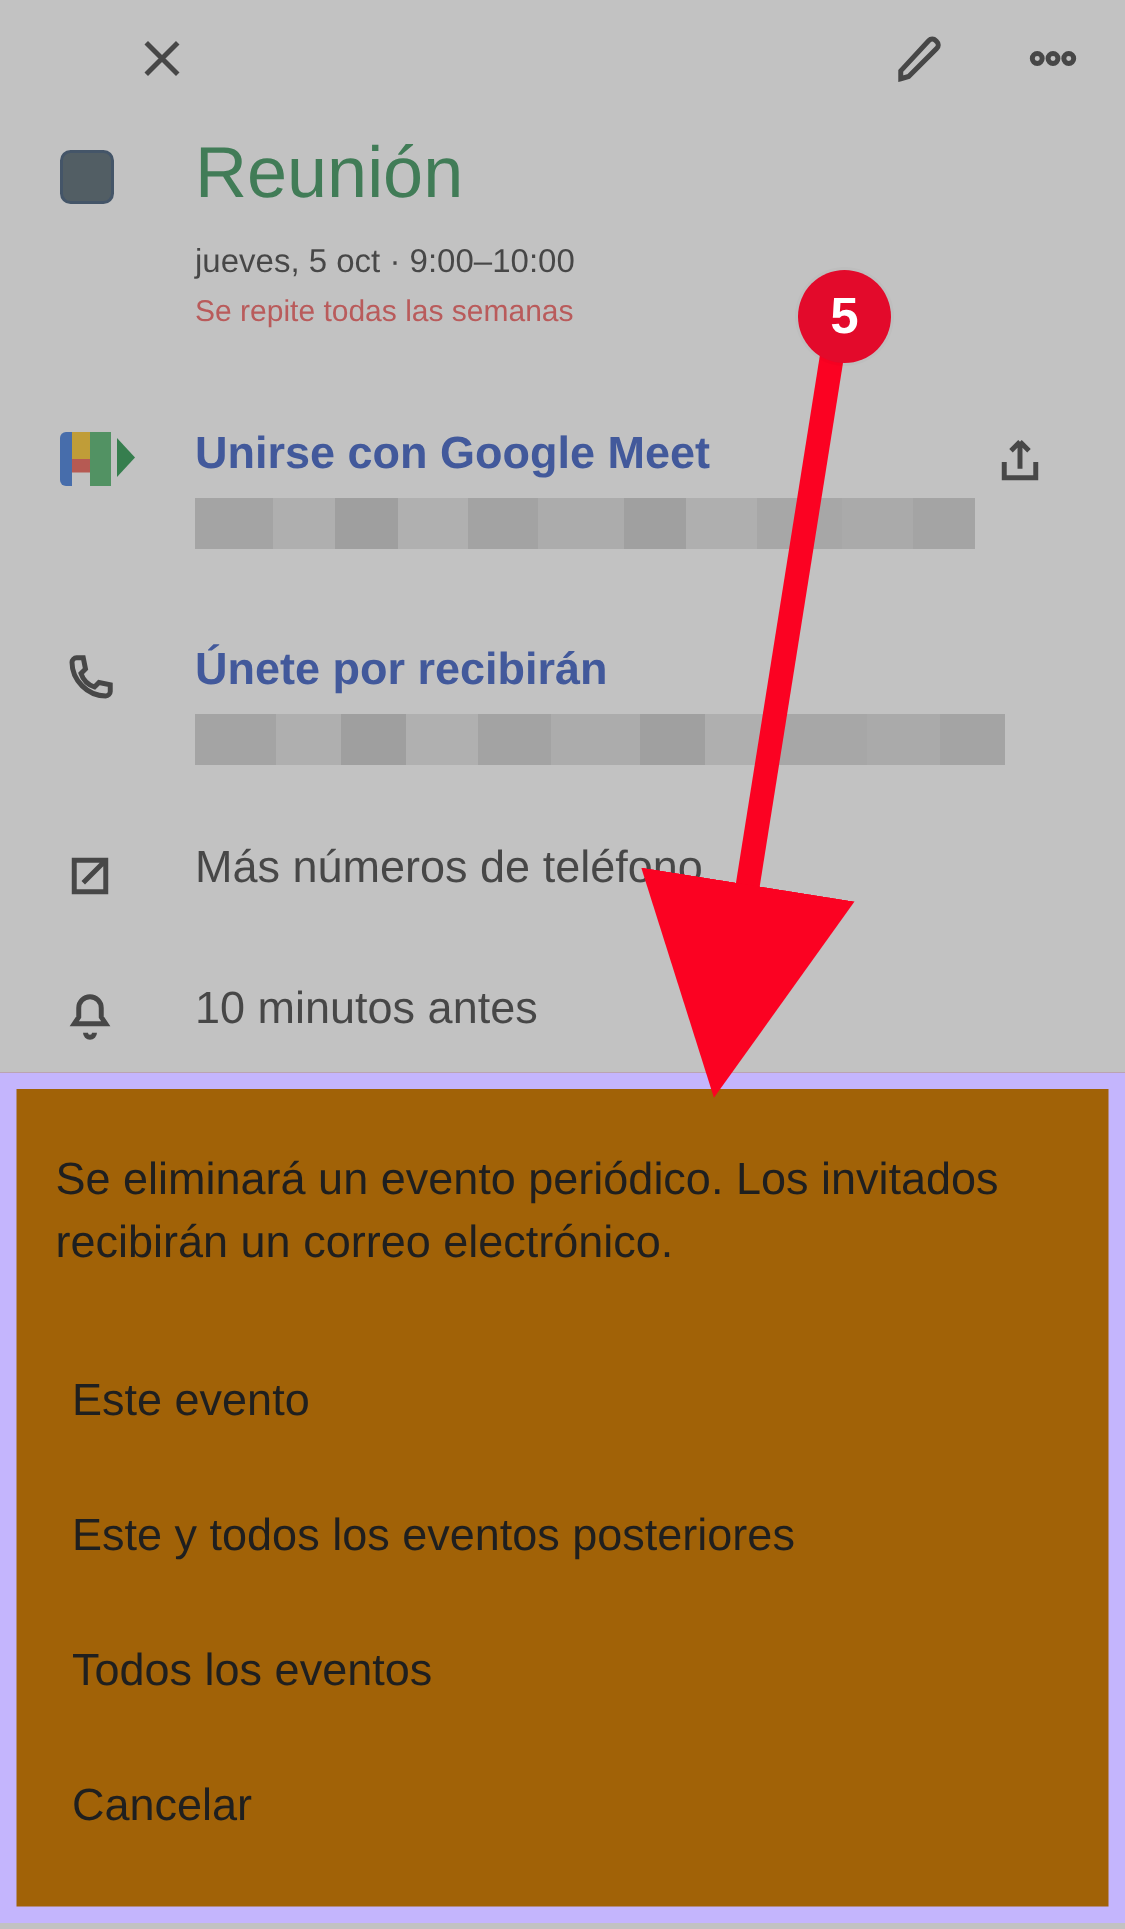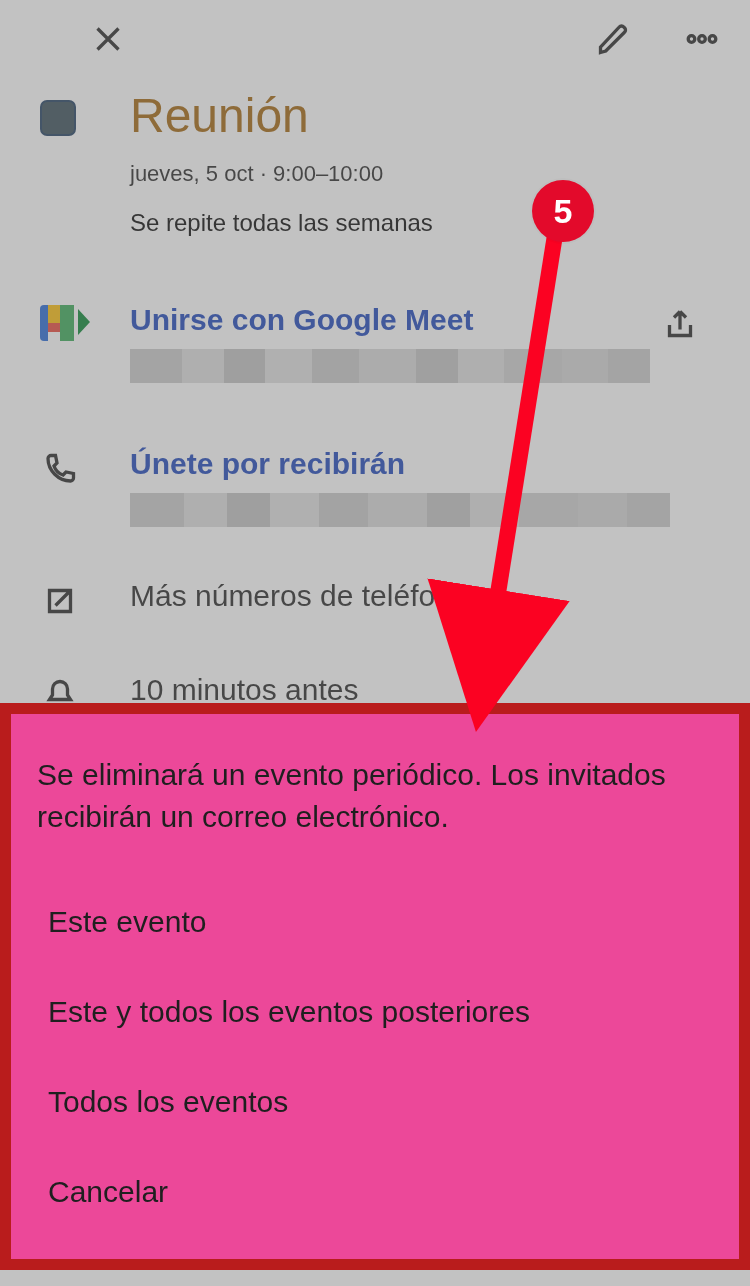--- a/index.html
+++ b/index.html
@@ -34,23 +34,23 @@
     .event-header {
       display:flex; align-items:flex-start;
       padding: 12px 40px 2px 40px;
     }
     .color-chip {
       width: 36px; height: 36px; border-radius: 7px;
       background: #344955; border:2px solid #1b3a5c;
       margin-top: 10px;
     }
     .eh-text { margin-left: 54px; }
-    .event-title { font-size: 48px; letter-spacing:0; color:#a16207; font-weight:400; line-height:1.1; }
+    .event-title { font-size: 48px; letter-spacing:0; color:#15803d; font-weight:400; line-height:1.1; }
     .event-date  { font-size: 22px; color:#1f1f1f; margin-top:18px; }
-    .event-repeat{ font-size: 24px; color:#000000; margin-top:22px; }
+    .event-repeat{ font-size: 20px; color:#ef4444; margin-top:10px; }
 
     
     .row {
       display:flex; align-items:flex-start;
       padding: 0 40px; margin-top: 64px;
     }
     .row .left { width: 90px; display:flex; justify-content:flex-start; padding-top:2px; }
     .row .left svg, .row .left .meet-icon { width:40px; height:36px; }
     .row .content { flex:1; }
     .row .right { width:60px; display:flex; justify-content:center; padding-top:2px; }
@@ -80,24 +80,24 @@
         linear-gradient(#33a852,#33a852) 20px 0/14px 100% no-repeat;
       border-radius:4px 0 0 4px;
     }
     .meet-icon::after{
       content:""; position:absolute; right:-10px; top:4px;
       border-left:12px solid #00832d; border-top:13px solid transparent; border-bottom:13px solid transparent;
     }
 
     
     .sheet-wrap {
-      position:absolute; left:0; right:0; bottom:16px;
-      border:11px solid #b91c1c; border-bottom-width:11px;
+      position:absolute; left:0; right:0; bottom:4px;
+      border:11px solid #c4b5fd; border-bottom-width:11px;
       border-radius: 0;
-      background:#ec4899;
+      background:#a16207;
     }
     .sheet {
       padding: 40px 26px 22px 26px;
     }
     .sheet-title { font-size:30px; line-height:1.38; color:#1f1f1f; margin-bottom:40px; }
     .sheet-option { font-size:30px; color:#1f1f1f; padding:28px 0;margin-left:11px; }
 
     
     .anno { position:absolute; left:0; top:0; width:100%; height:100%; pointer-events:none; }
     .anno svg { position:absolute; left:0; top:0; width:100%; height:100%; }

